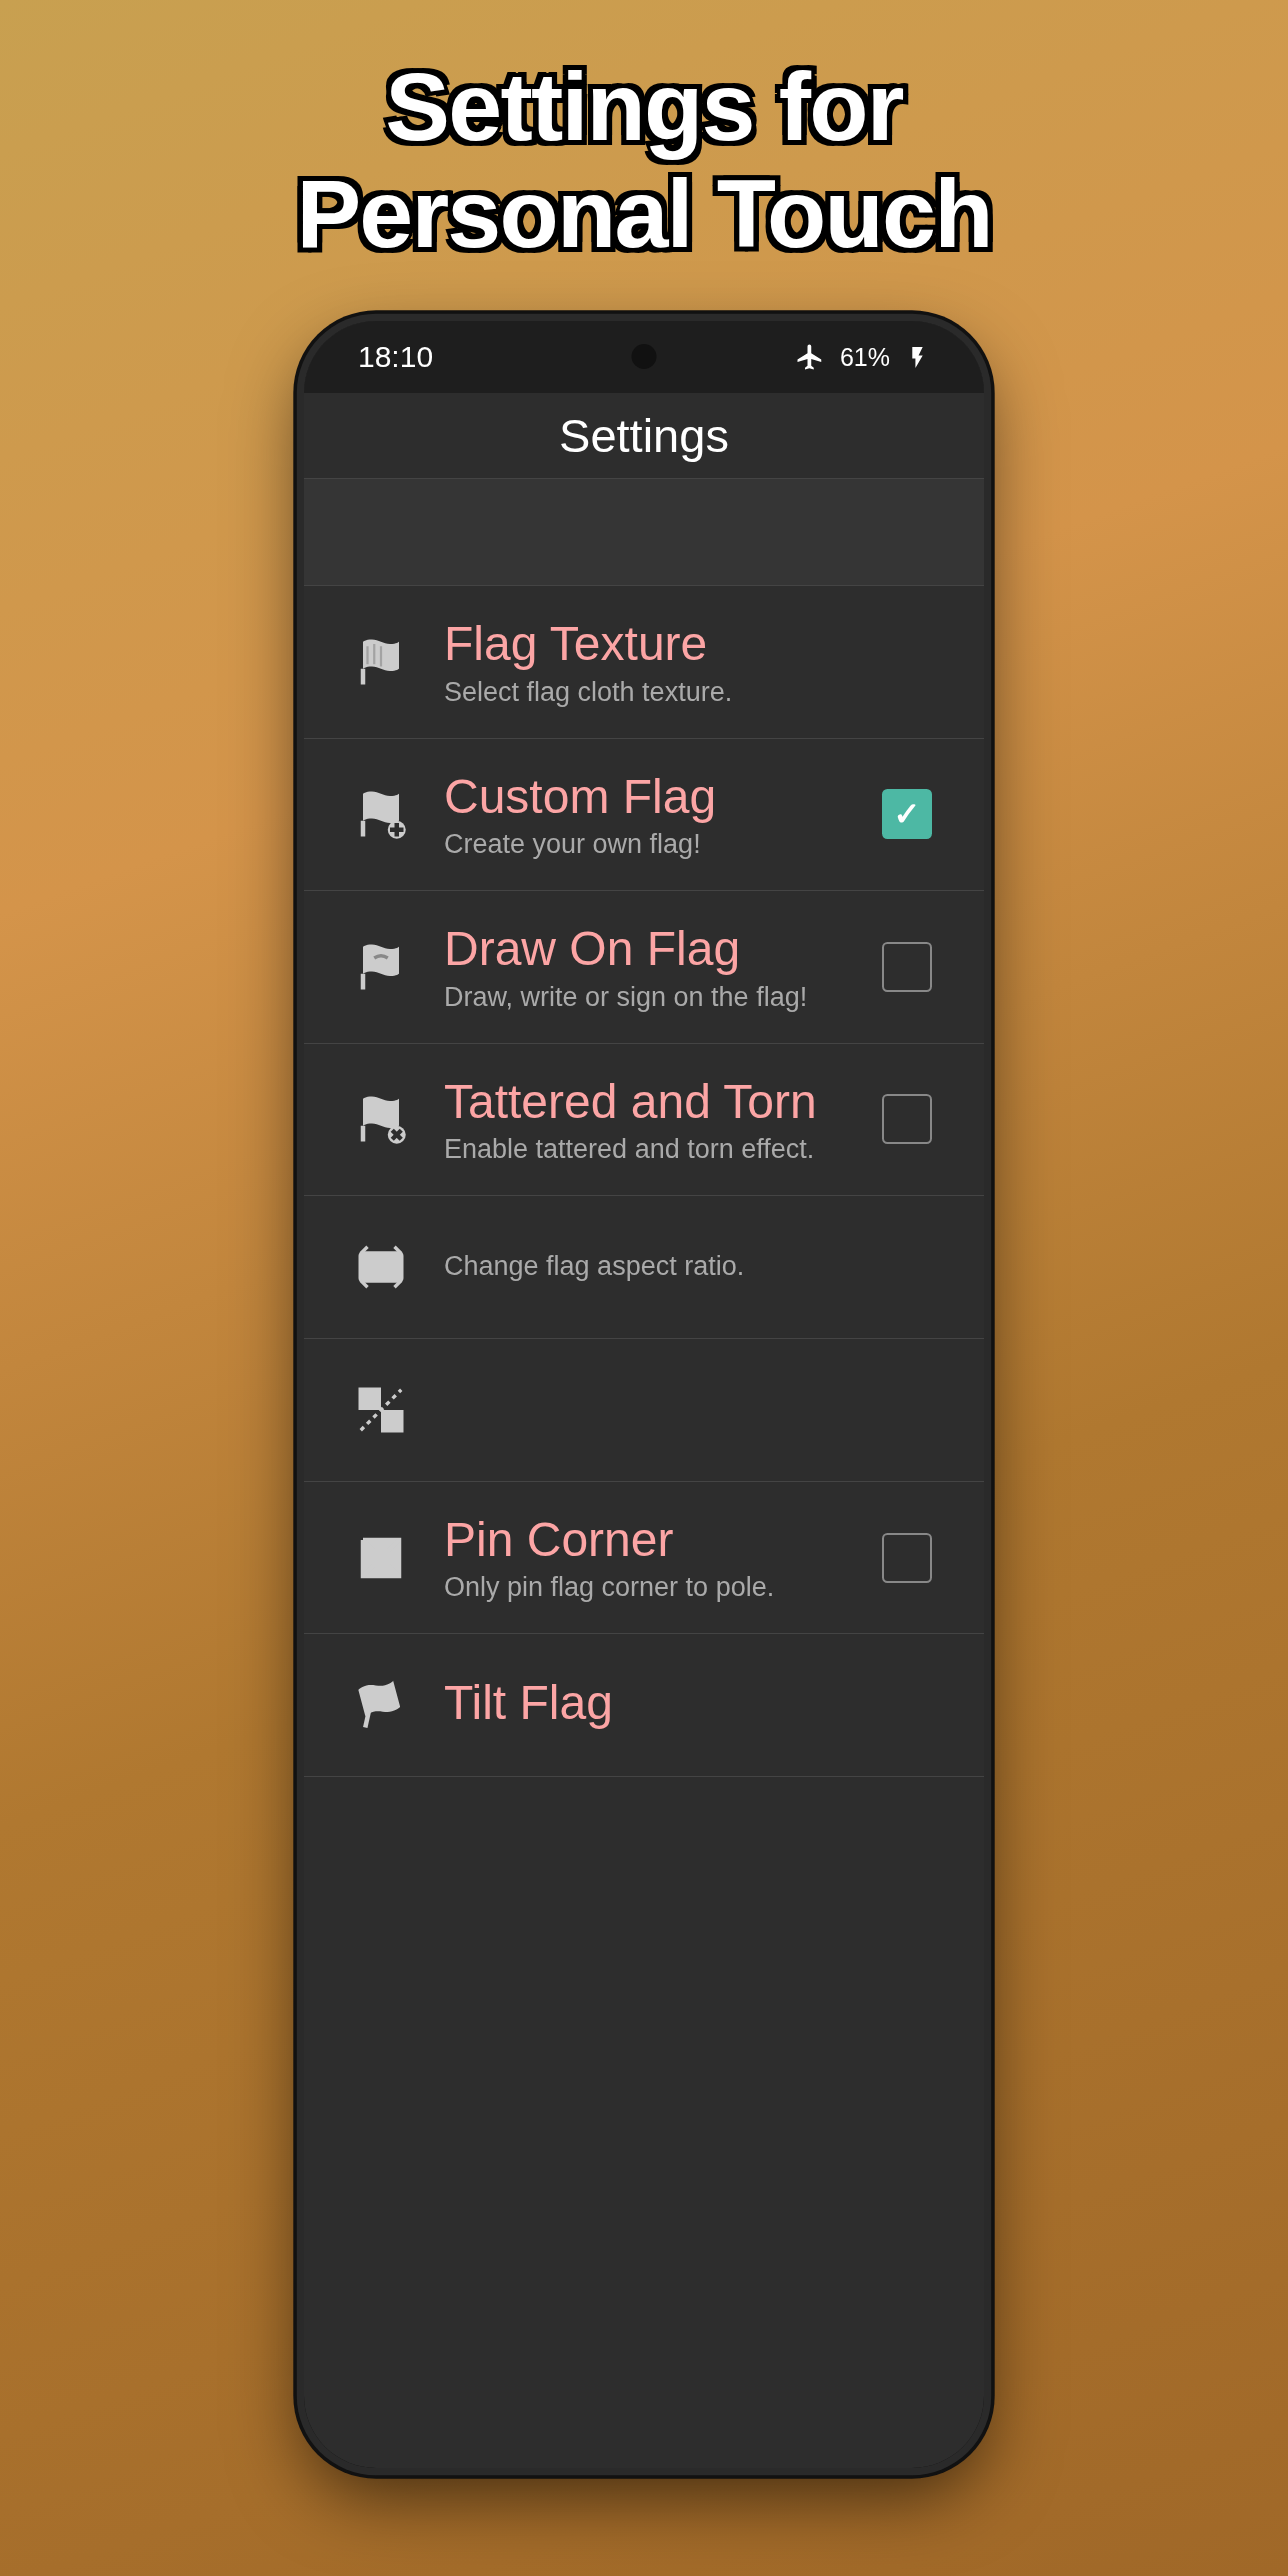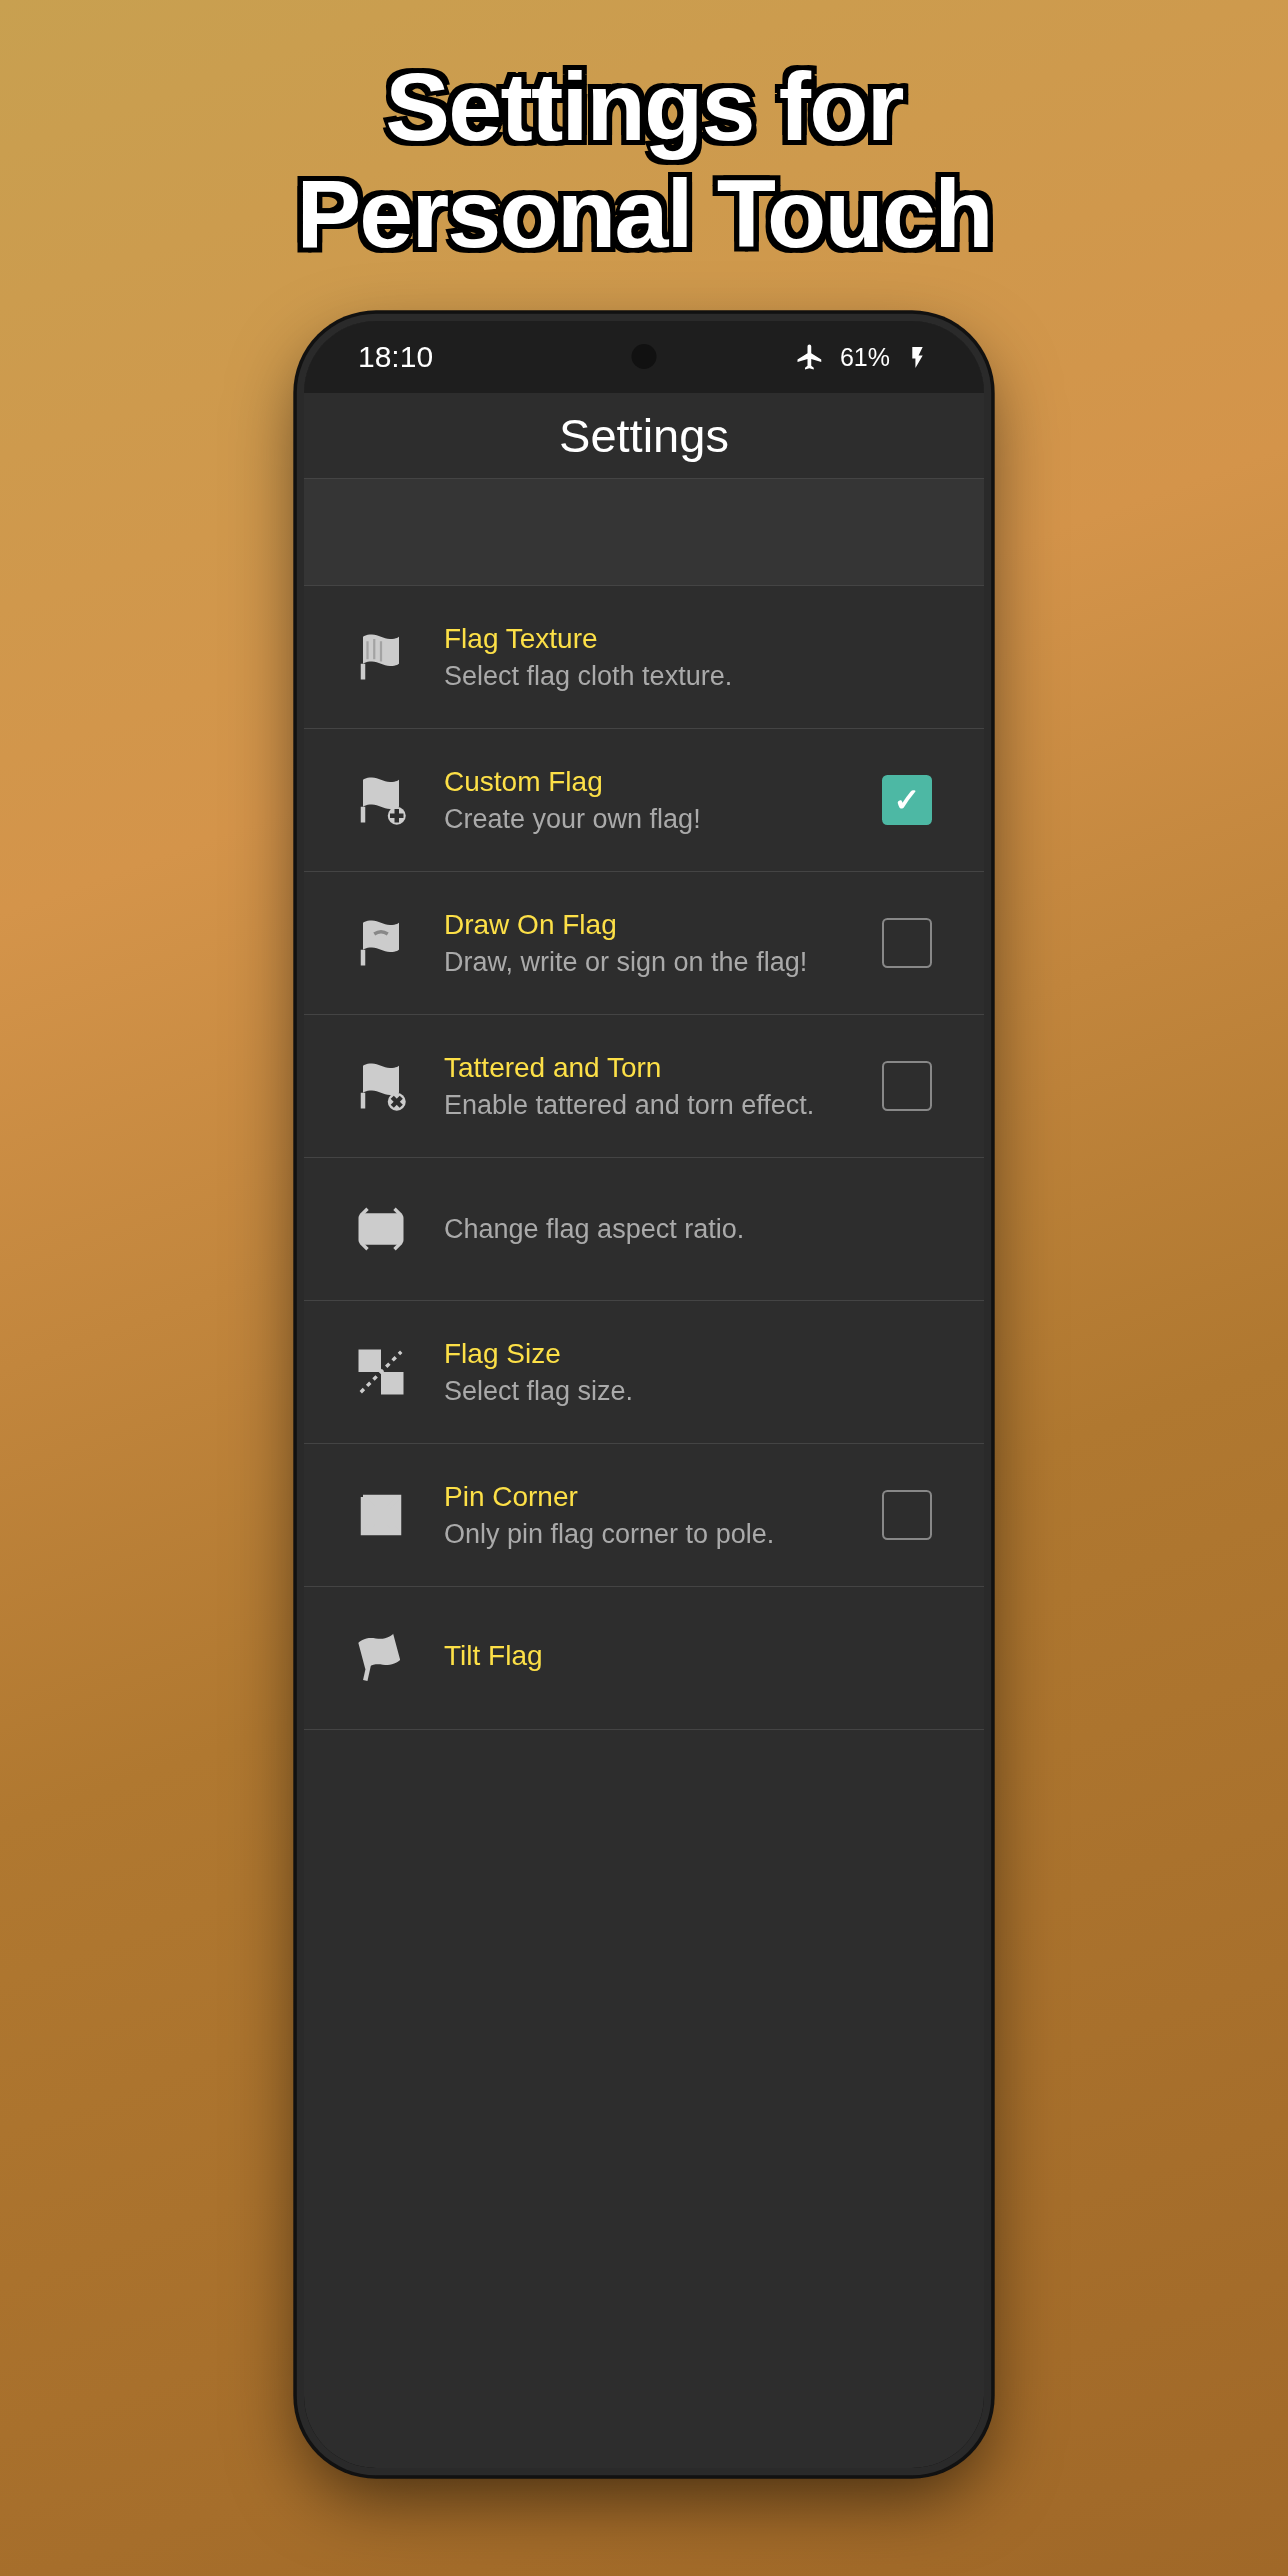--- a/index.html
+++ b/index.html
@@ -164,22 +164,22 @@
       width: 54px;
       height: 54px;
       fill: #cccccc;
     }
 
     .item-content {
       flex: 1;
     }
 
     .item-title {
-      font-size: 28px;
-      color: #fde047;
+      font-size: 48px;
+      color: #fca5a5;
       font-weight: 500;
       margin-bottom: 5.4px;
     }
 
     .item-subtitle {
       font-size: 27px;
       color: #aaaaaa;
       font-weight: 400;
     }
 
@@ -342,24 +342,20 @@
       </div>
 
       <div class="settings-item">
         <div class="item-icon">
           <svg viewBox="0 0 24 24" xmlns="http://www.w3.org/2000/svg" fill="none" stroke="#ccc" stroke-width="2">
             <rect x="3" y="3" width="8" height="8"></rect>
             <rect x="13" y="13" width="8" height="8"></rect>
             <line x1="3" y1="21" x2="21" y2="3" stroke="#ccc" stroke-width="1.5" stroke-dasharray="2,2"></line>
           </svg>
         </div>
-        <div class="item-content">
-          <div class="item-title">Flag Size</div>
-          <div class="item-subtitle">Select flag size.</div>
-        </div>
       </div>
 
       <div class="settings-item">
         <div class="item-icon">
           <svg viewBox="0 0 24 24" xmlns="http://www.w3.org/2000/svg" fill="none" stroke="#ccc" stroke-width="2">
             <polyline points="4,4 4,20 20,20 20,4 4,4"></polyline>
             <line x1="4" y1="4" x2="9" y2="9"></line>
             <line x1="20" y1="4" x2="15" y2="9"></line>
             <line x1="4" y1="20" x2="9" y2="15"></line>
             <line x1="20" y1="20" x2="15" y2="15"></line>

